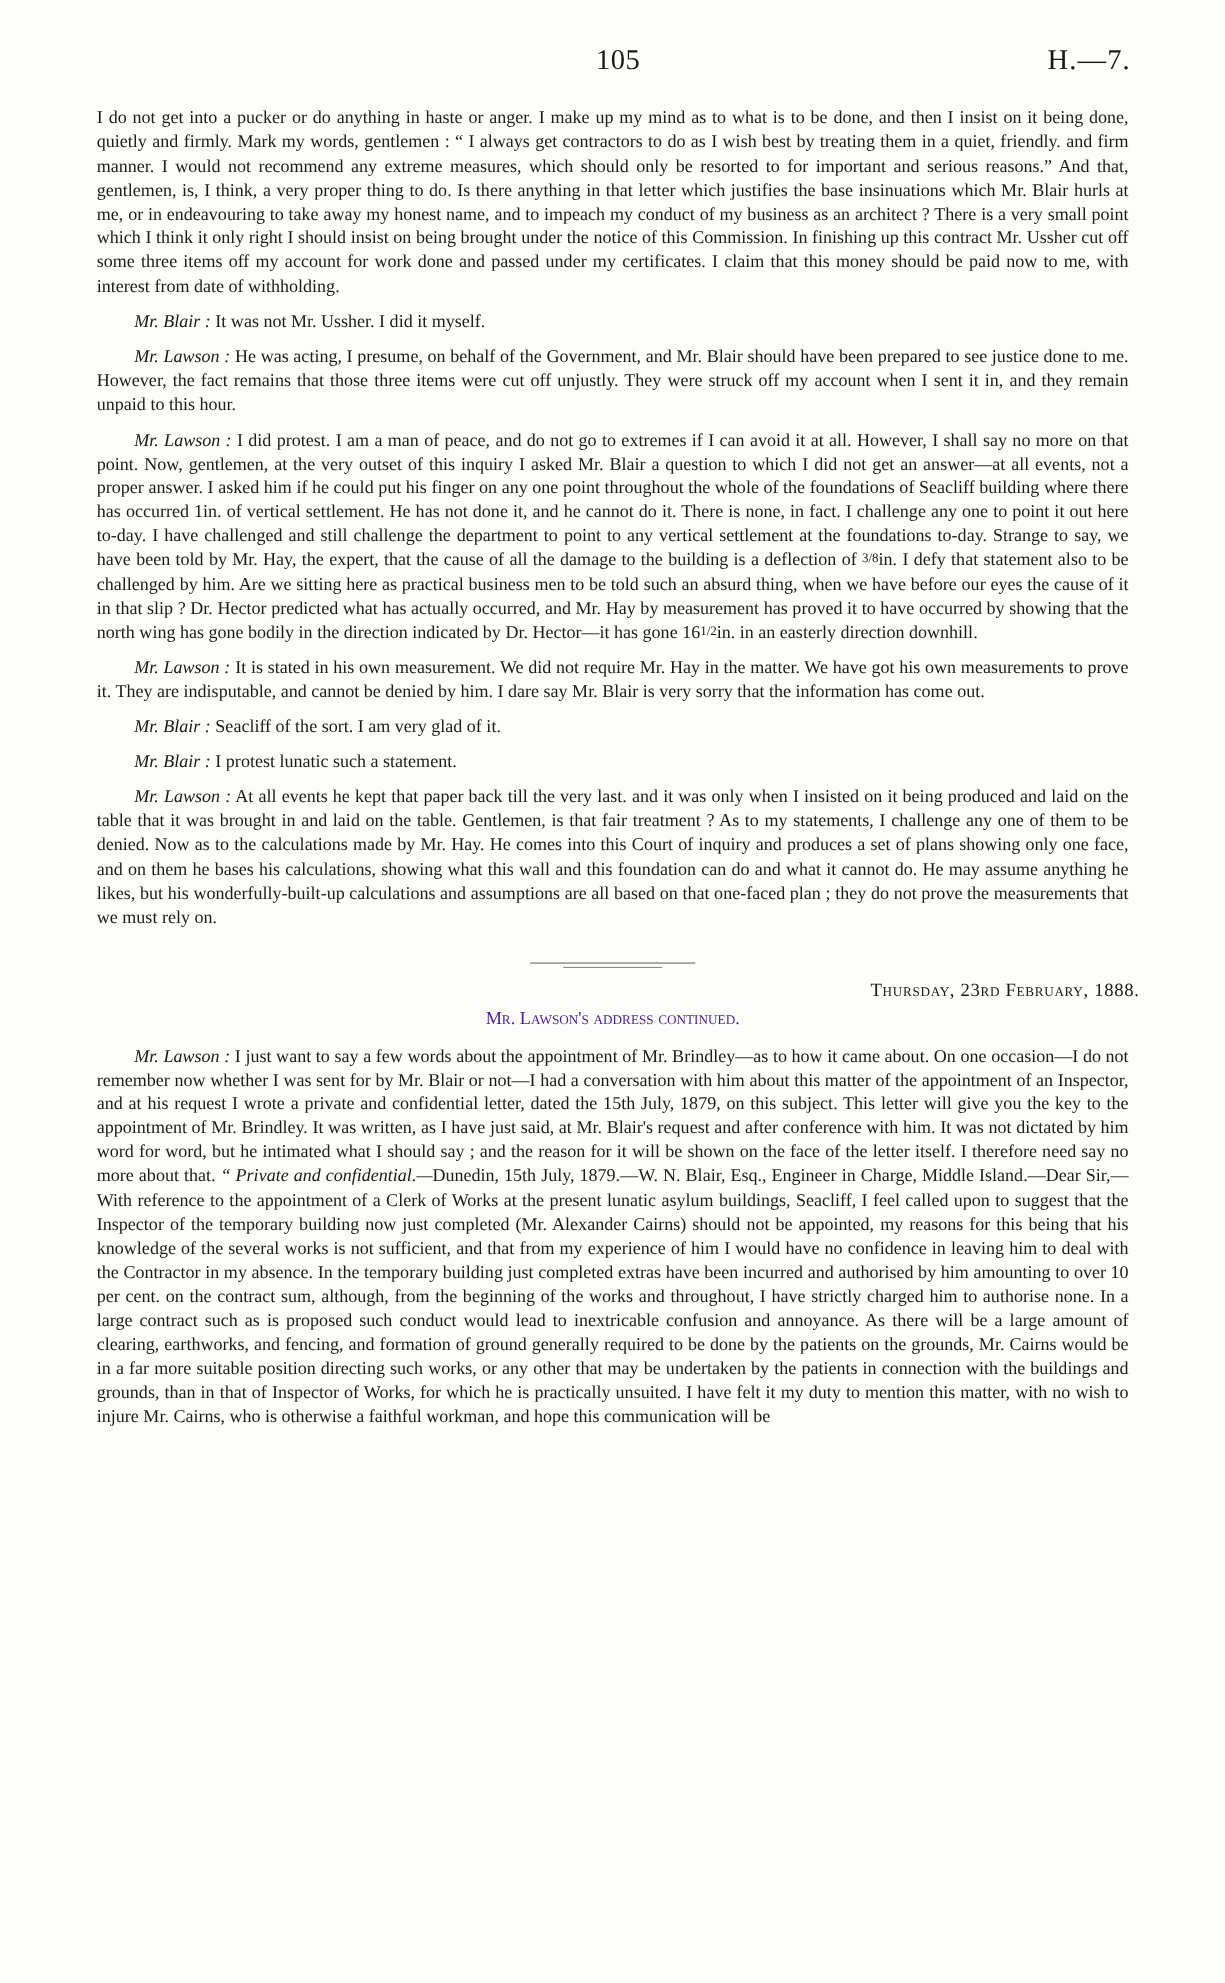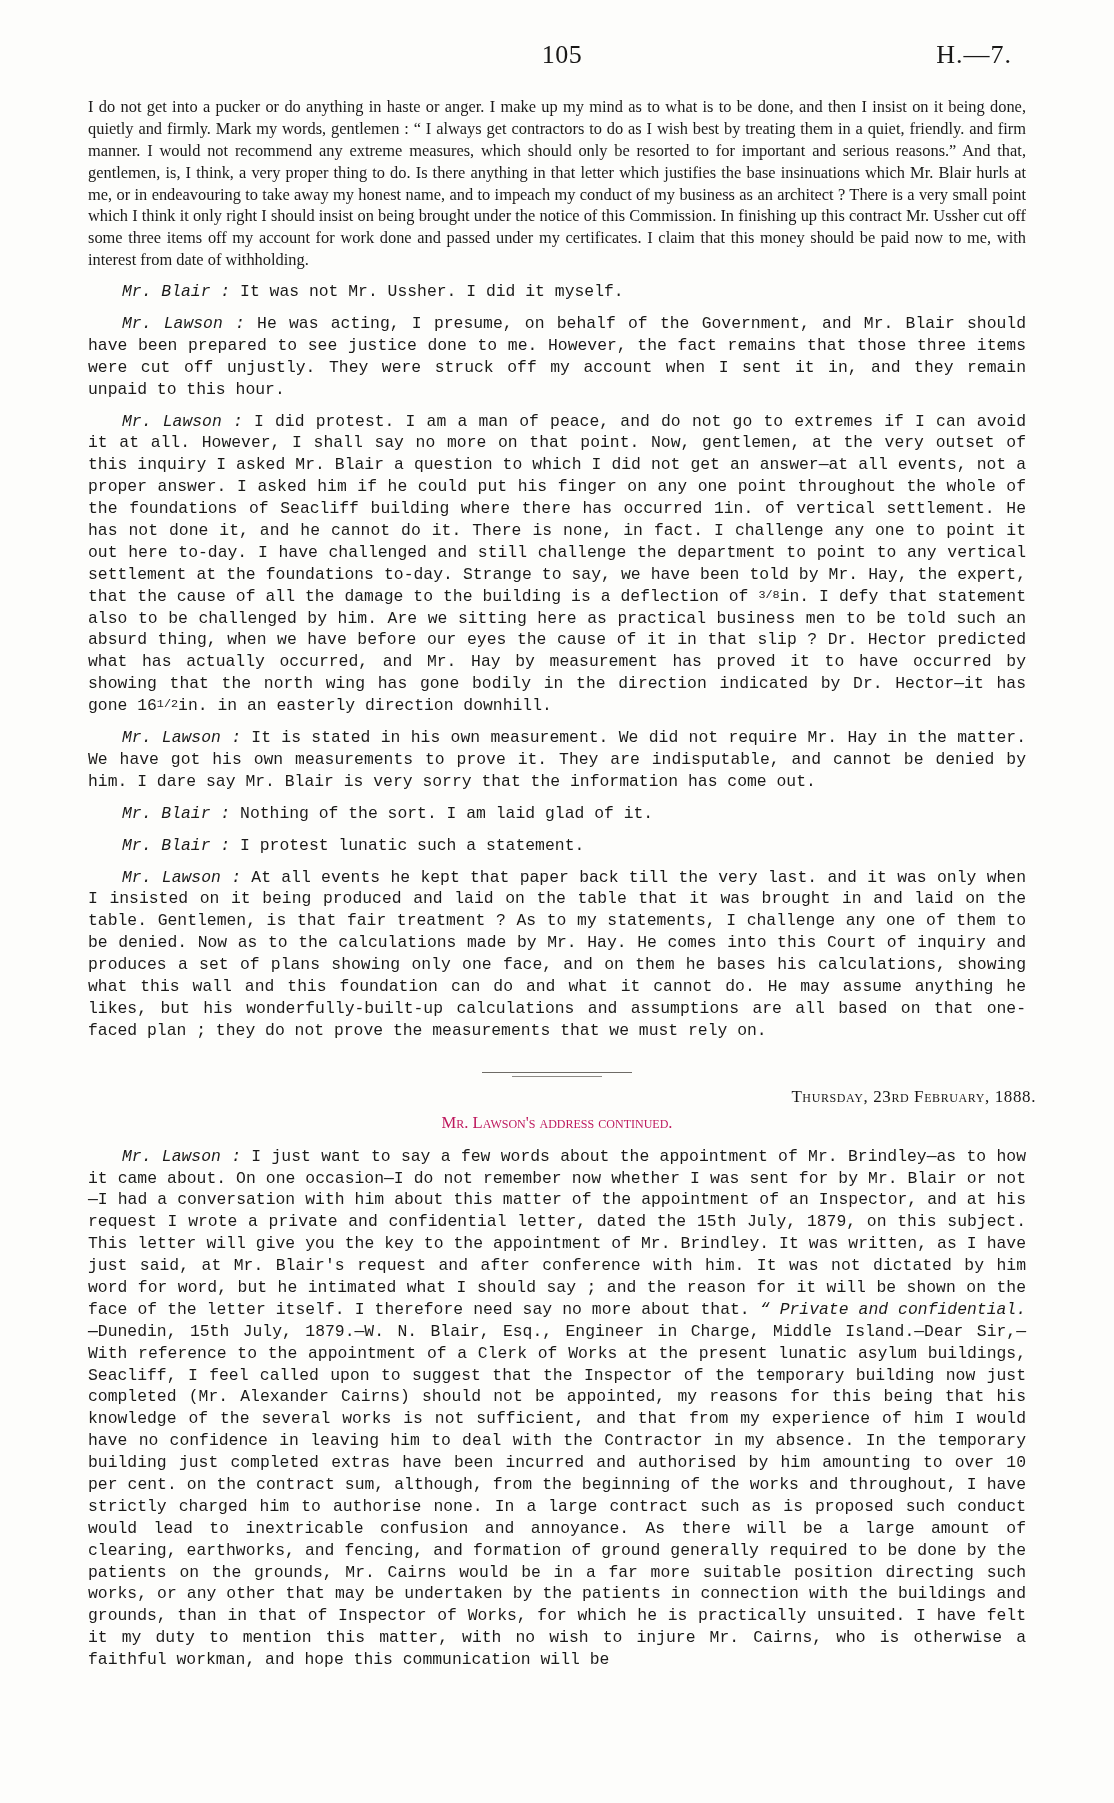--- a/index.html
+++ b/index.html
@@ -31,21 +31,21 @@
     margin-bottom: 6px;
   }
   .page-number {
     font-size: 26px;
     letter-spacing: 0.5px;
     color: #191817;
     margin-left: 10px;
   }
   .doc-ref {
     position: absolute;
-    right: 24px;
+    right: 8px;
     top: 0;
     font-size: 26px;
     letter-spacing: 1px;
     color: #191817;
   }
   .body-text {
     font-size: 16.4px;
     line-height: 1.335;
     text-align: justify;
     color: #1b1a19;
@@ -55,21 +55,20 @@
     margin: 10px;
     text-indent: 0;
     text-align: justify;
     text-justify: inter-word;
   }
   .para + .para {
     margin-top: 0;
   }
   .indent {
     text-indent: 34px;
-    font-family: Liberation Mono, monospace;
   }
   .speaker {
     font-style: italic;
   }
   .rule-wrap {
     display: flex;
     justify-content: center;
     margin: 30px 0 14px 0;
   }
   .rule {
@@ -94,21 +93,21 @@
     margin: 4px 0 6px 0;
     color: #191817;
   }
   .smallcaps {
     font-variant: small-caps;
   }
   .session-sub {
     text-align: center;
     font-size: 16.6px;
     margin: 0 0 13px 0;
-    color: #be185d;
+    color: #4c1d95;
   }
   .footer-sig {
     margin-top: 22px;
     font-size: 19px;
     letter-spacing: 0.5px;
     padding-left: 66px;
     color: #191817;
   }
   .frac {
     font-size: 0.72em;
@@ -132,21 +131,21 @@
     <p class="para indent"><span class="speaker">Mr. Blair :</span><span> It was not Mr. Ussher.   I did it myself.</span></p>
 
     <p class="para indent"><span class="speaker">Mr. Lawson :</span><span> He was acting, I presume, on behalf of the Government, and Mr. Blair should have been prepared to see justice done to me.   However, the fact remains that those three items were cut off unjustly.   They were struck off my account when I sent it in, and they remain unpaid to this hour.</span></p>
 
 
     <p class="para indent"><span class="speaker">Mr. Lawson :</span><span> I did protest.   I am a man of peace, and do not go to extremes if I can avoid it at all.   However, I shall say no more on that point.   Now, gentlemen, at the very outset of this inquiry I asked Mr. Blair a question to which I did not get an answer—at all events, not a proper answer.   I asked him if he could put his finger on any one point throughout the whole of the foundations of Seacliff building where there has occurred 1in. of vertical settlement.   He has not done it, and he cannot do it.   There is none, in fact.   I challenge any one to point it out here to-day.  I have challenged and still challenge the department to point to any vertical settlement at the foundations to-day.   Strange to say, we have been told by Mr. Hay, the expert, that the cause of all the damage to the building is a deflection of </span><span class="frac">3/8</span><span>in.   I defy that statement also to be challenged by him.  Are we sitting here as practical business men to be told such an absurd thing, when we have before our eyes the cause of it in that slip ?   Dr. Hector predicted what has actually occurred, and Mr. Hay by measurement has proved it to have occurred by showing that the north wing has gone bodily in the direction indicated by Dr. Hector—it has gone 16</span><span class="frac">1/2</span><span>in. in an easterly direction downhill.</span></p>
 
 
     <p class="para indent"><span class="speaker">Mr. Lawson :</span><span> It is stated in his own measurement.   We did not require Mr. Hay in the matter. We have got his own measurements to prove it.   They are indisputable, and cannot be denied by him.   I dare say Mr. Blair is very sorry that the information has come out.</span></p>
 
-    <p class="para indent"><span class="speaker">Mr. Blair :</span><span> Nothing of the sort.   I am laid glad of it.</span></p>
+    <p class="para indent"><span class="speaker">Mr. Blair :</span><span> Seacliff of the sort.   I am very glad of it.</span></p>
 
 
     <p class="para indent"><span class="speaker">Mr. Blair :</span><span> I protest lunatic such a statement.</span></p>
 
     <p class="para indent"><span class="speaker">Mr. Lawson :</span><span> At all events he kept that paper back till the very last. and it was only when I insisted on it being produced and laid on the table that it was brought in and laid on the table. Gentlemen, is that fair treatment ?   As to my statements, I challenge any one of them to be denied.   Now as to the calculations made by Mr. Hay.   He comes into this Court of inquiry and produces a set of plans showing only one face, and on them he bases his calculations, showing what this wall and this foundation can do and what it cannot do.   He may assume anything he likes, but his wonderfully-built-up calculations and assumptions are all based on that one-faced plan ; they do not prove the measurements that we must rely on.</span></p>
 
   </div>
 
   <div class="rule-wrap">
     <div class="rule"></div>

